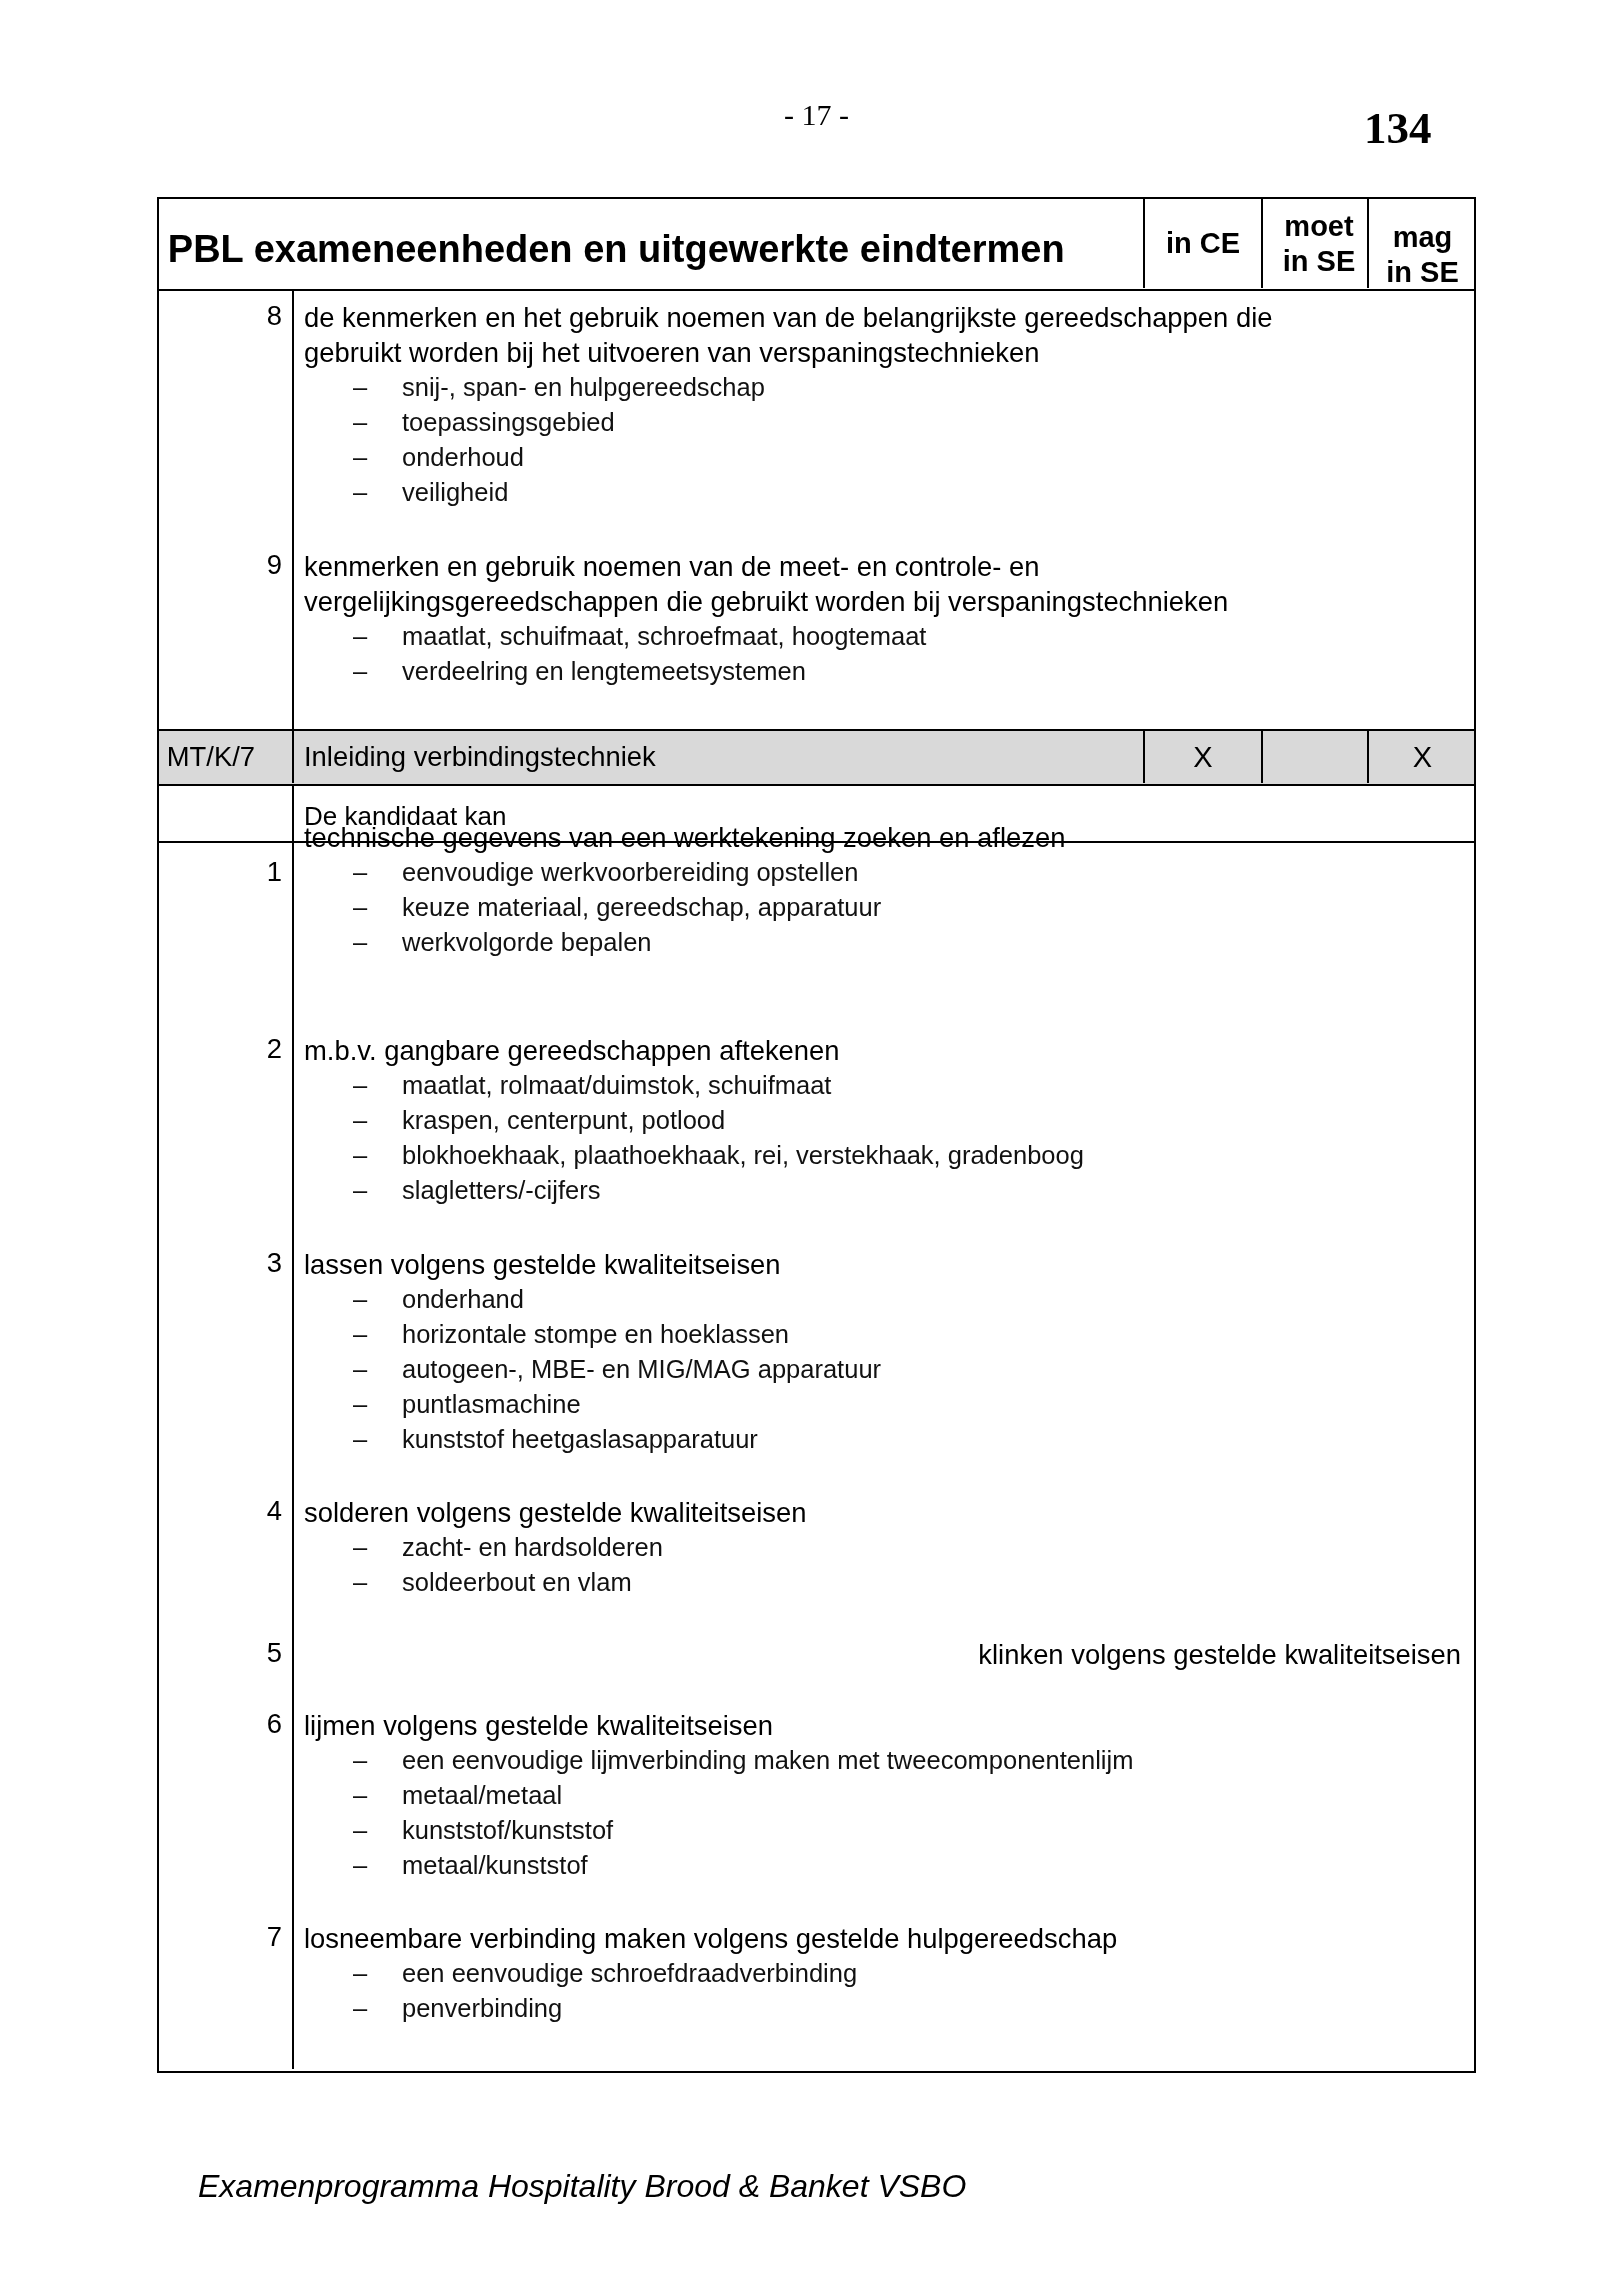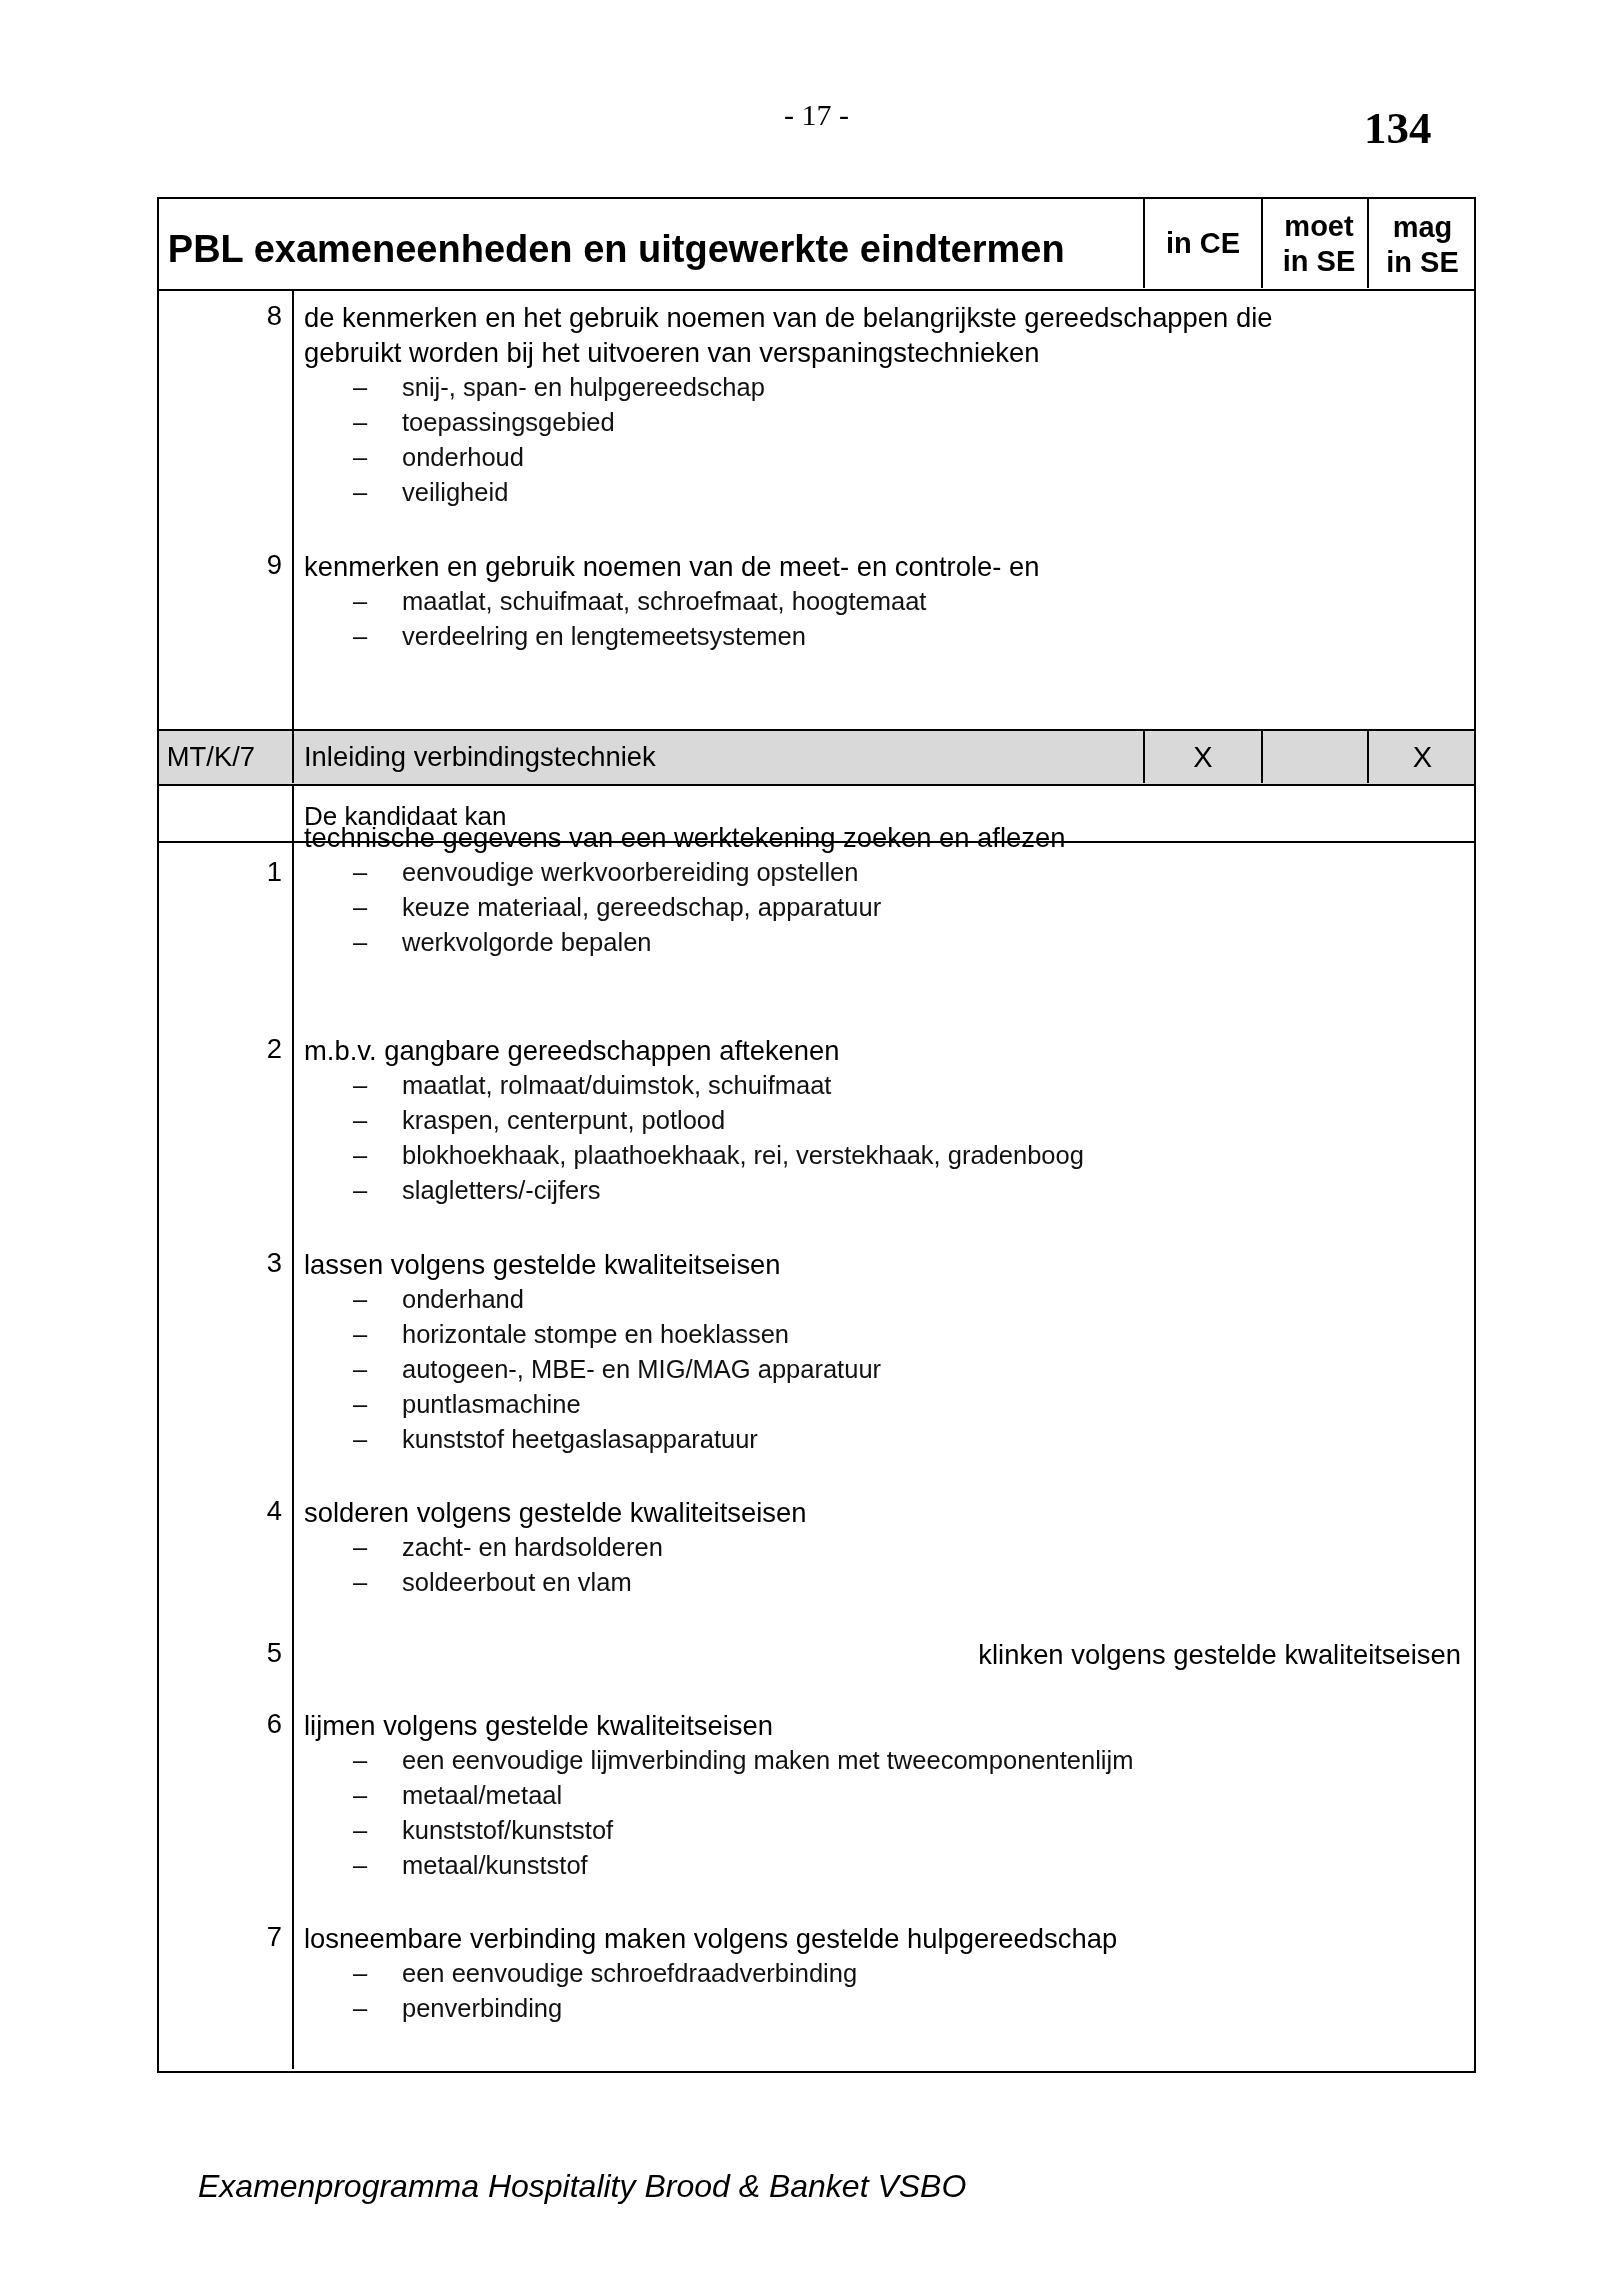--- a/index.html
+++ b/index.html
@@ -5,21 +5,21 @@
   html, body { margin:0; padding:0; background:#ffffff; }
   body { width:1621px; height:2293px; position:relative; overflow:hidden; font-family:"Liberation Sans", sans-serif; color:#000; }
   .page-num { position:absolute; left:784px; top:98px; font-family:"Liberation Serif", serif; font-size:30px; }
   .doc-num { position:absolute; left:1364px; top:102px; font-family:"Liberation Serif", serif; font-size:45px; font-weight:bold; }
   .tbl { position:absolute; left:157px; top:197px; width:1319px; border:2.9px solid #000; box-sizing:border-box; height:1876px; }
   .hdr { position:absolute; left:0; top:0; width:100%; height:92px; border-bottom:2.9px solid #000; box-sizing:border-box; }
   .hdr-title { position:absolute; left:8.8px; top:29px; font-size:38px; font-weight:bold; }
   .hcell { position:absolute; top:0; height:89px; border-left:2.9px solid #000; box-sizing:border-box; font-weight:bold; font-size:29px; text-align:center; }
   .hcell.ce { left:984px; width:118px; line-height:89px; }
   .hcell.moet { left:1102px; width:114px; padding-top:9.8px; line-height:35px; }
-  .hcell.mag { left:1208px; width:109px; padding-top:11px; line-height:35px; }
+  .hcell.mag { left:1208px; width:109px; padding-top:21px; line-height:35px; }
   .leftcol { position:absolute; left:133px; border-left:2px solid #000; }
   .num { position:absolute; width:123px; text-align:right; font-size:27.4px; left:0; }
   .main { position:absolute; left:145px; font-size:27.4px; line-height:35px; width:1157px; }
   .subs { margin:0; padding:0; list-style:none; }
   .subs li { font-size:25.5px; line-height:35px; position:relative; padding-left:98px; color:#111; }
   .subs li .dash { position:absolute; left:49px; }
   .unit-row { position:absolute; left:0; width:100%; top:530px; height:57px; background:#d9d9d9; border-top:2px solid #000; border-bottom:2.9px solid #000; box-sizing:border-box;text-decoration:underline; }
   .unit-code { position:absolute; left:7.8px; top:9.8px; font-size:27.4px; }
   .unit-title { position:absolute; left:145px; top:9.8px; font-size:27.4px; }
   .ucell { position:absolute; top:0; height:52px; border-left:2.9px solid #000; box-sizing:border-box; text-align:center; font-size:29px; line-height:52px; }
@@ -64,20 +64,21 @@
         <li><span class="dash">–</span><span>onderhoud</span></li>
         <li><span class="dash">–</span><span>veiligheid</span></li>
       </ul>
     </div>
   </div>
 
   <div>
     <div class="num" style="top:350px;">9</div>
     <div class="main" style="top:350px;">
       <div>kenmerken en gebruik noemen van de meet- en controle- en</div>
+      <div>vergelijkingsgereedschappen die gebruikt worden bij verspaningstechnieken</div>
       <ul class="subs">
         <li><span class="dash">–</span><span>maatlat, schuifmaat, schroefmaat, hoogtemaat</span></li>
         <li><span class="dash">–</span><span>verdeelring en lengtemeetsystemen</span></li>
       </ul>
     </div>
   </div>
 
   <div class="unit-row">
     <div class="unit-code">MT/K/7</div>
     <div class="leftcol" style="top:0;height:52px;"></div>

